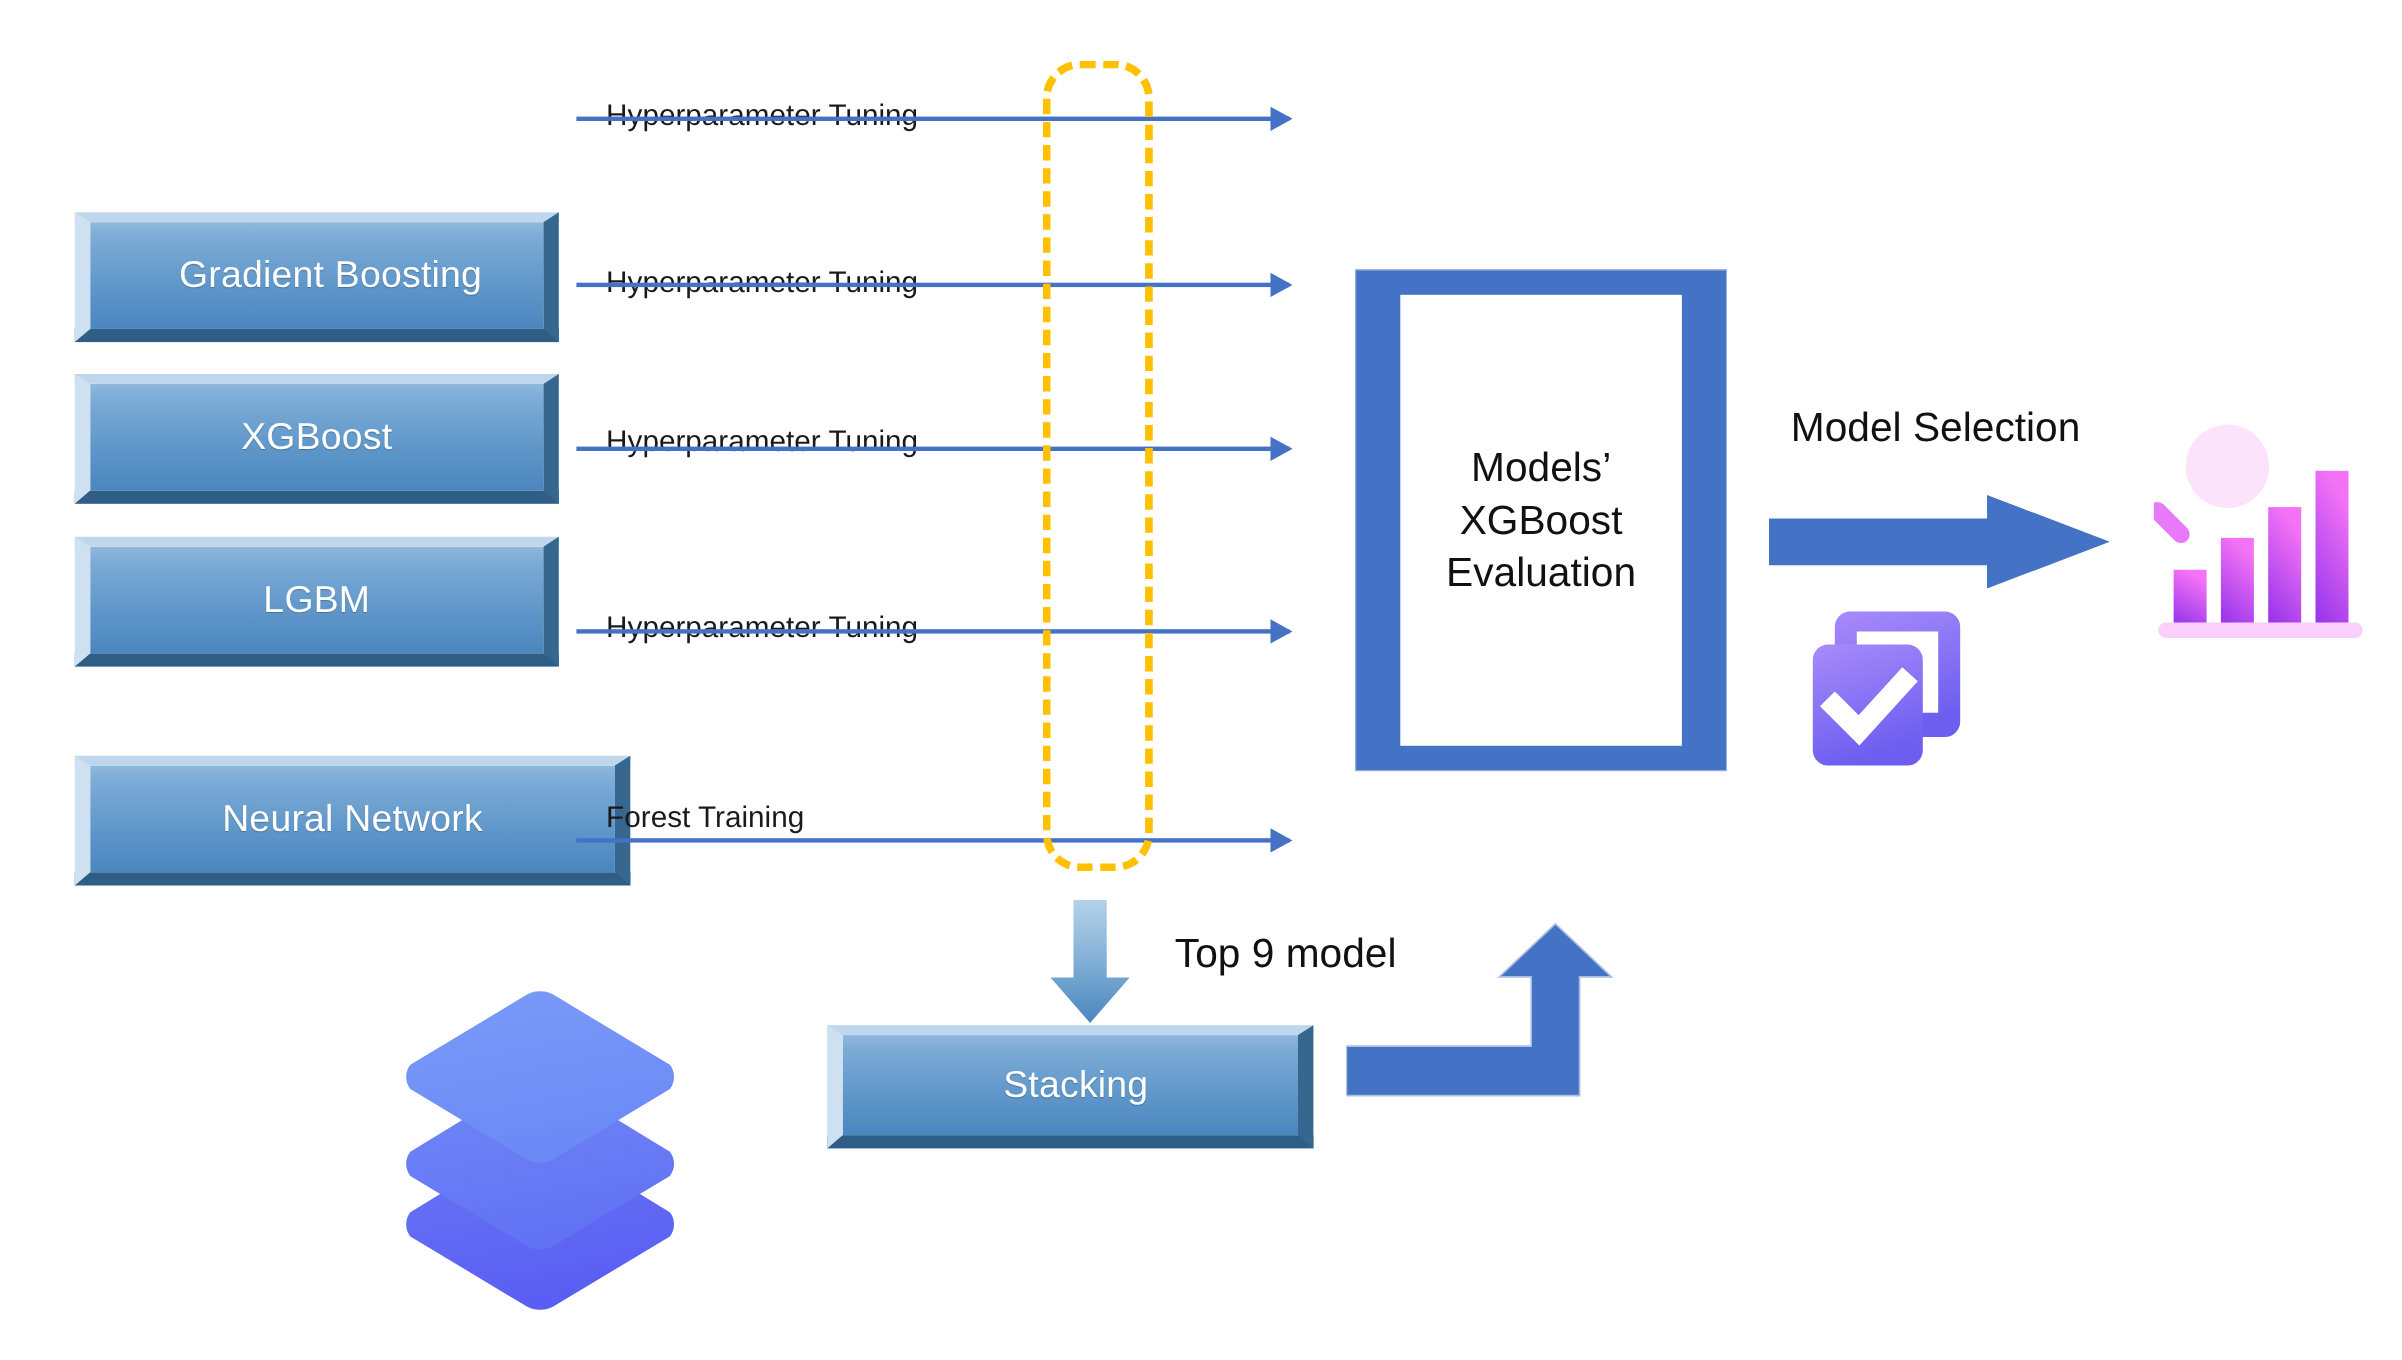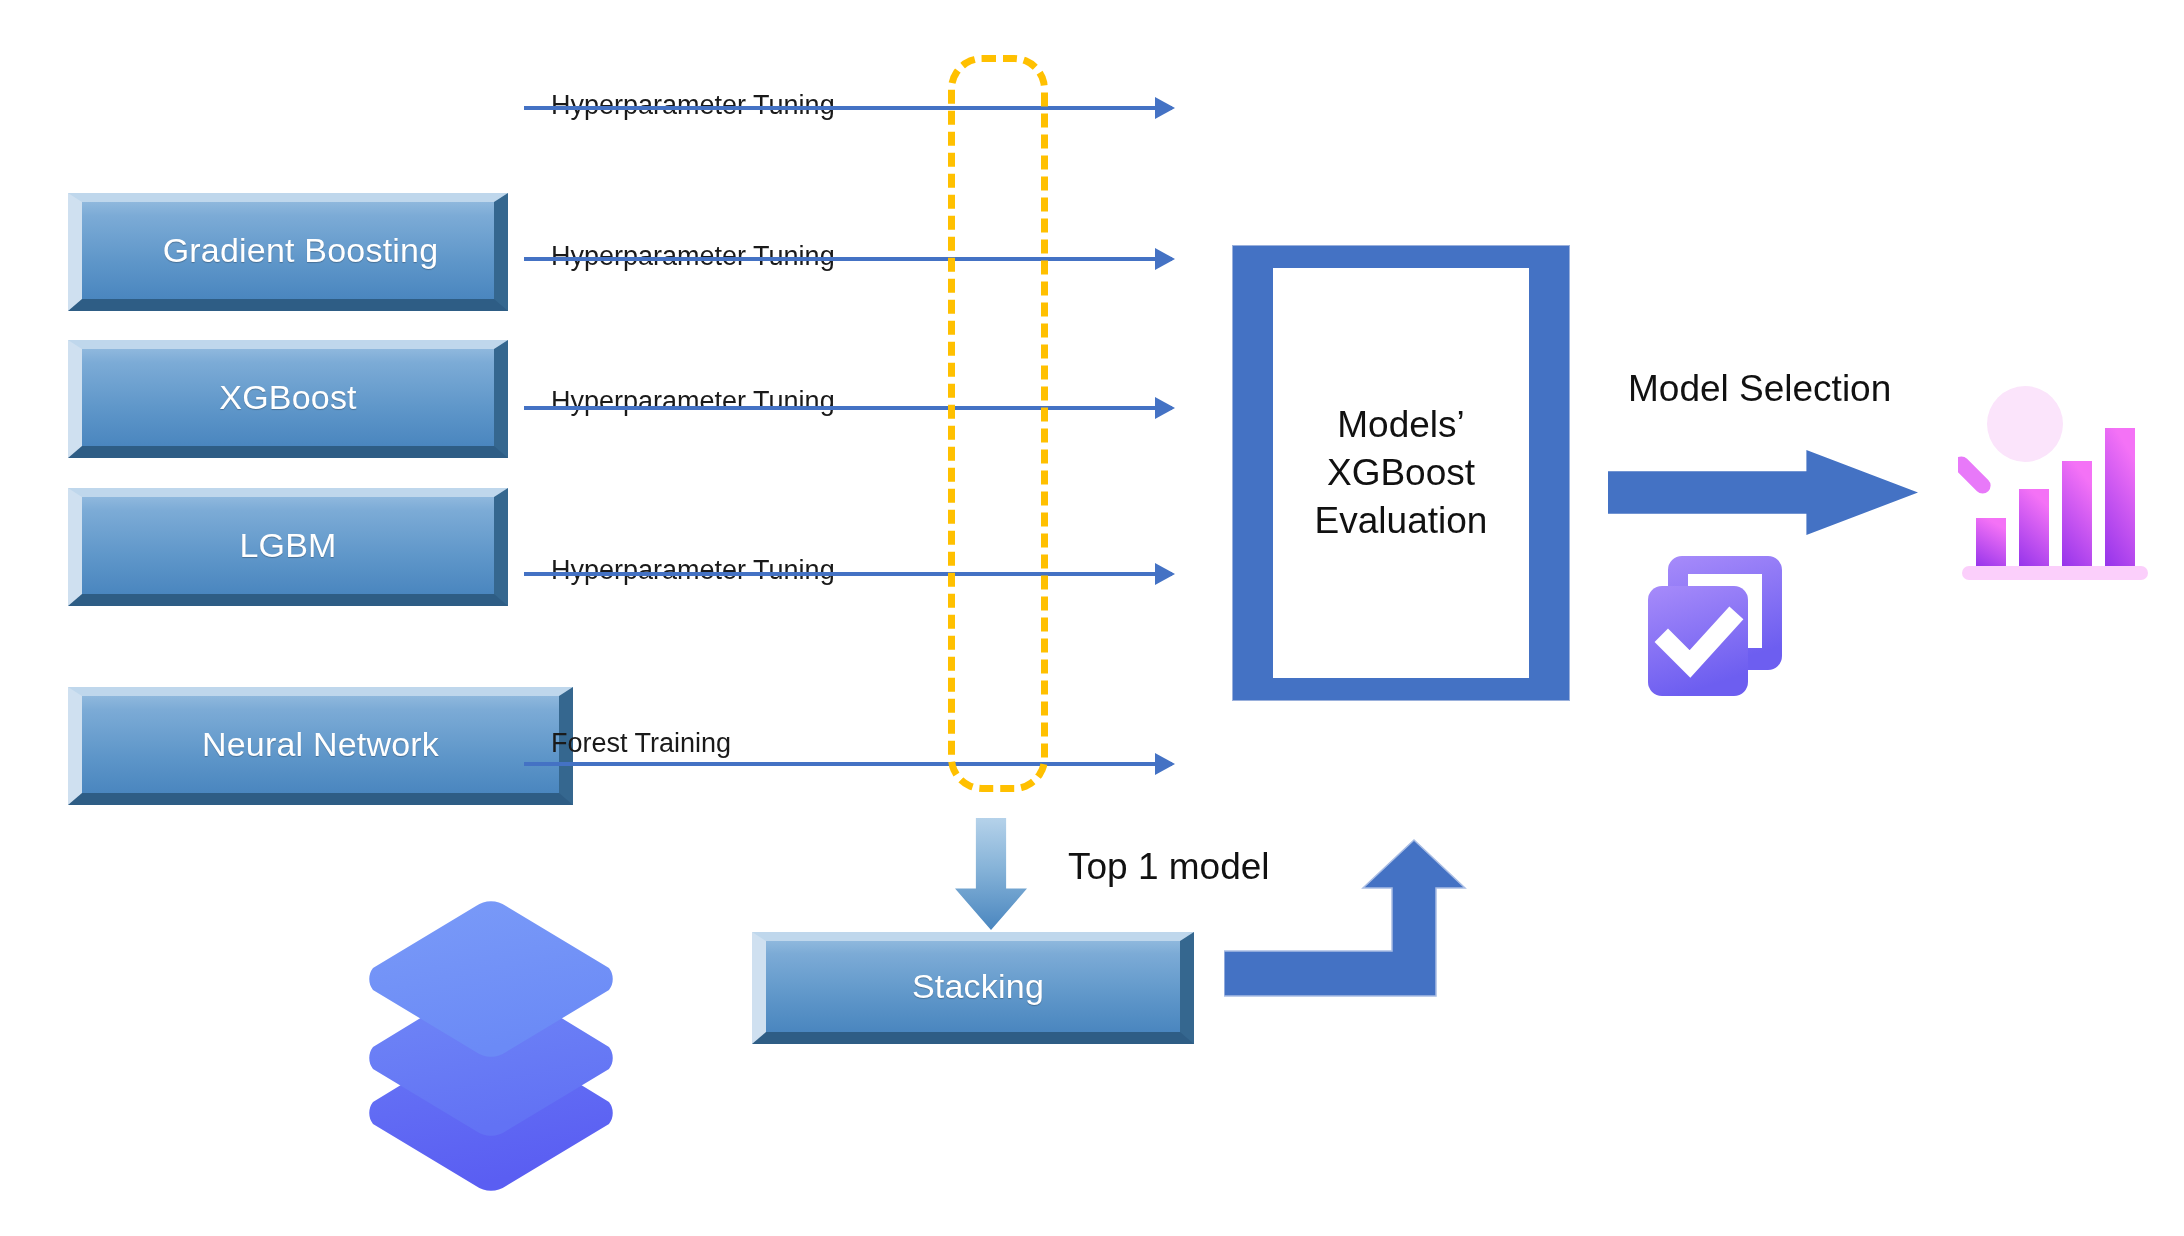--- a/index.html
+++ b/index.html
@@ -217,21 +217,21 @@
                M48 26 h74 v74 h-74 z" fill="url(#gChk)" fill-rule="evenodd"></path>
 
       <rect x="8" y="38" width="100" height="110" rx="14" fill="url(#gChk)"></rect>
 
       <path d="M28 94 L50 116 L90 72" fill="none" stroke="#ffffff" stroke-width="19" stroke-linecap="square" stroke-linejoin="miter"></path>
     </svg>
   </div>
 
   <div class="down-arrow" style="left:955px; top:818px; width:72px; height:112px;"></div>
 
-  <div class="top3-label" style="left:1068px; top:846px;">Top 1 model</div>
+  <div class="top3-label" style="left:1068px; top:846px;">Top 9 model</div>
 
   <div class="model-box" style="left:752px; top:932px; width:442px; height:112px;padding-left:10px;">
     <span class="mb-label">Stacking</span>
   </div>
 
   <div class="elbow-arrow" style="left:1224px; top:838px; width:250px; height:170px;">
     <svg width="250" height="170" viewBox="0 0 250 170" xmlns="http://www.w3.org/2000/svg">
       <path d="M0 113 H168 V50 H139 L190 2 L241 50 H212 V158 H0 Z" fill="#4472c4" stroke="#a9bde4" stroke-width="1.5"></path>
     </svg>
   </div>

